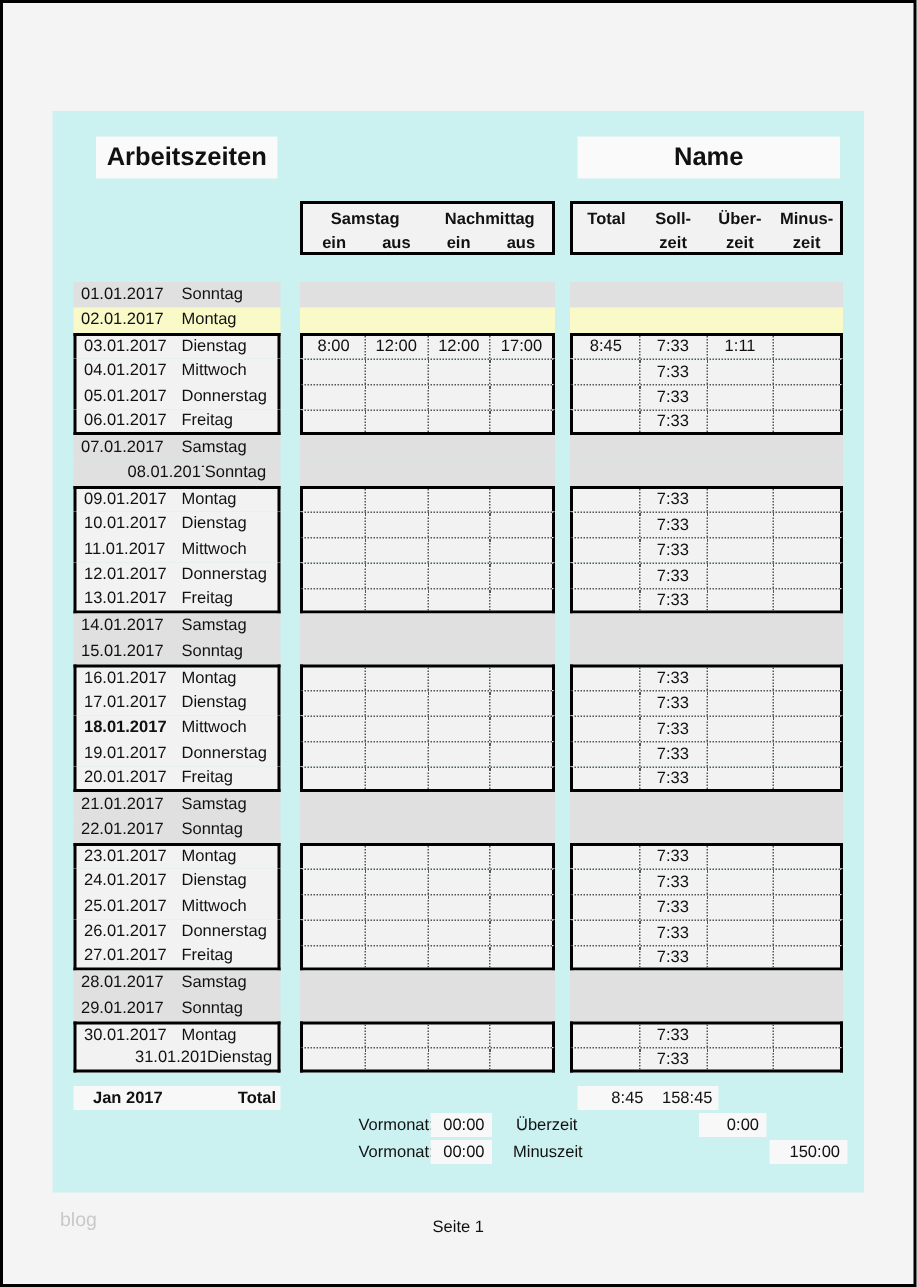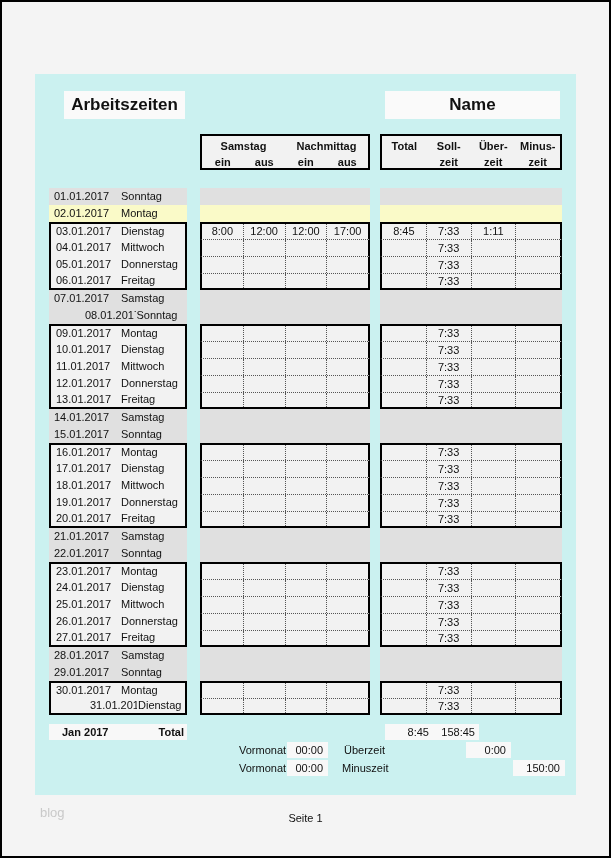--- a/index.html
+++ b/index.html
@@ -161,21 +161,21 @@
         </div>
         <div class="row work b-first">
           <div class="c dcell" style="justify-content: flex-start; border-left: none;">16.01.2017</div>
           <div class="c wcell" style="justify-content: flex-start; border-left: none;">Montag</div>
         </div>
         <div class="row work">
           <div class="c dcell" style="justify-content: flex-start; border-left: none;">17.01.2017</div>
           <div class="c wcell" style="justify-content: flex-start; border-left: none;">Dienstag</div>
         </div>
         <div class="row work">
-          <div class="c dcell" style="justify-content: flex-start; border-left: none;">18.01.2017</div>
+          <div class="c dcell" style="justify-content: flex-start; border-left: none; font-weight: bold;">18.01.2017</div>
           <div class="c wcell" style="justify-content: flex-start; border-left: none;">Mittwoch</div>
         </div>
         <div class="row work">
           <div class="c dcell" style="justify-content: flex-start; border-left: none;">19.01.2017</div>
           <div class="c wcell" style="justify-content: flex-start; border-left: none;">Donnerstag</div>
         </div>
         <div class="row work b-last">
           <div class="c dcell" style="justify-content: flex-start; border-left: none;">20.01.2017</div>
           <div class="c wcell" style="justify-content: flex-start; border-left: none;">Freitag</div>
         </div>

